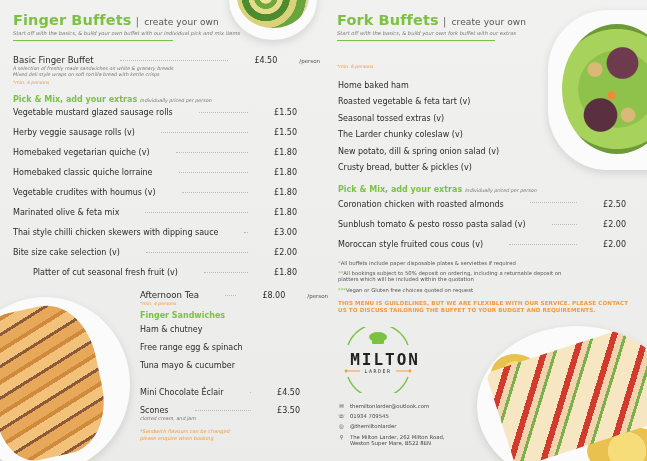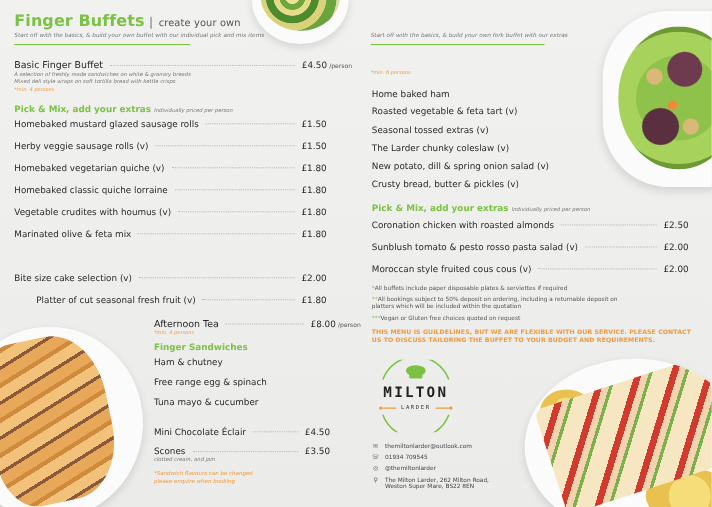--- a/index.html
+++ b/index.html
@@ -36,21 +36,21 @@
       repeating-linear-gradient(125deg, #f6e7c2 0 16px, #d13a2c 16px 22px, #f2d5b0 22px 28px, #7bb14a 28px 31px); transform: rotate(-18deg); border-radius: 8px; }
   .sandwich .chips { position: absolute; border-radius: 50%; background: radial-gradient(circle, #f6dd7a 0 40%, #e9c14e 41% 100%); }
 
   
   .h1 { position: absolute; font-size: 14.5px; font-weight: bold; color: #7cc242; letter-spacing: 0.1px; text-align: right; }
   .h1 .sub { font-weight: normal; color: #555; font-size: 9px; margin-left: 3px; }
   .h1 .pipe { font-weight: normal; color: #777; font-size: 11px; margin: 0 2px 0 4px; }
   .lead { position: absolute; font-size: 5.2px; font-style: italic; color: #777; }
   .rule { position: absolute; height: 1px; background: #7cc242; }
 
-  .item { position: absolute; display: flex; align-items: baseline; font-size: 8px; color: #2a2a2a; }
+  .item { position: absolute; display: flex; align-items: baseline; font-size: 8px; color: #2a2a2a; gap: 20px; }
   .item .name { white-space: nowrap; }
   .item .dots { flex: 1; border-bottom: 1px dotted #bbb; margin: 0 6px; transform: translateY(-2px); }
   .item .price { white-space: nowrap; font-size: 8px; }
   .item .per { font-size: 5.5px; color: #555; margin-left: 2px; }
   .item.big .name { font-size: 8.6px; }
 
   .note { position: absolute; font-size: 4.8px; font-style: italic; color: #777; line-height: 6px; }
   .orange-note { position: absolute; font-size: 5px; font-style: italic; color: #f39a3c; line-height: 6.5px; }
 
   .sec2 { position: absolute; font-size: 8px; font-weight: bold; color: #7cc242; }
@@ -58,21 +58,21 @@
 
   .plain { position: absolute; font-size: 8px; color: #2a2a2a; white-space: nowrap; }
 
   .foot { position: absolute; font-size: 5.3px; color: #555; line-height: 6.3px; }
   .foot .star { color: #7cc242; }
   .cta { position: absolute; font-size: 5.6px; font-weight: bold; color: #f39a3c; line-height: 7px; letter-spacing: 0.1px; }
 
   
   .logo { position: absolute; left: 336px; top: 327px; width: 84px; height: 66px; }
   .logo svg { position: absolute; inset: 0; }
-  .logo .name { position: absolute; left: 0; right: 0; top: 23px; text-align: center; font-family: "DejaVu Sans Mono", monospace; font-weight: bold; font-size: 13px; letter-spacing: 2px; color: #222; }
+  .logo .name { position: absolute; left: 0; right: 0; top: 23px; text-align: right; font-family: "DejaVu Sans Mono", monospace; font-weight: bold; font-size: 16px; letter-spacing: 2px; color: #222; }
   .logo .sub { position: absolute; left: 0; right: 0; top: 41px; text-align: center; font-family: "DejaVu Sans Mono", monospace; font-size: 5px; letter-spacing: 1.5px; color: #333; }
 
   .contact { position: absolute; left: 338px; font-size: 5.3px; color: #444; display: flex; align-items: flex-start; line-height: 6.3px; }
   .contact .ic { width: 7px; height: 7px; margin-right: 5px; display: inline-flex; align-items: center; justify-content: center; font-size: 5.5px; color: #555; flex: none; }
 </style>
 </head>
 <body>
 
 <div class="page">
 
@@ -107,21 +107,21 @@
     <div>A selection of freshly made sandwiches on white &amp; granary breads</div>
     <div>Mixed deli style wraps on soft tortilla bread with kettle crisps</div>
   </div>
   <div class="orange-note" style="left:13px;top:80px;font-size:4.6px;">*min. 4 persons</div>
 
   <div class="sec2" style="left:13px;top:95px;">
     <span>Pick &amp; Mix, add your extras</span><span class="small">Individually priced per person</span>
   </div>
 
   <div class="item" style="left:13px;top:108px;width:284px;">
-    <span class="name">Homebaked mustard glazed sausage rolls</span>
+    <span class="name">Vegetable mustard glazed sausage rolls</span>
       <span class="dots"></span>
       <span class="price">£1.50</span>
   </div>
   <div class="item" style="left:13px;top:128px;width:284px;">
     <span class="name">Herby veggie sausage rolls (v)</span>
       <span class="dots"></span>
       <span class="price">£1.50</span>
   </div>
   <div class="item" style="left:13px;top:148px;width:284px;">
     <span class="name">Homebaked vegetarian quiche (v)</span>
@@ -135,20 +135,25 @@
   </div>
   <div class="item" style="left:13px;top:188px;width:284px;">
     <span class="name">Vegetable crudites with houmus (v)</span>
       <span class="dots"></span>
       <span class="price">£1.80</span>
   </div>
   <div class="item" style="left:13px;top:208px;width:284px;">
     <span class="name">Marinated olive &amp; feta mix</span>
       <span class="dots"></span>
       <span class="price">£1.80</span>
+  </div>
+  <div class="item" style="left:13px;top:228px;width:284px;">
+    <span class="name">Thai style chilli chicken skewers with dipping sauce</span>
+      <span class="dots"></span>
+      <span class="price">£3.00</span>
   </div>
   <div class="item" style="left:13px;top:248px;width:284px;">
     <span class="name">Bite size cake selection (v)</span>
       <span class="dots"></span>
       <span class="price">£2.00</span>
   </div>
   <div class="item" style="left:13px;top:268px;width:284px;padding-left:20px;">
     <span class="name">Platter of cut seasonal fresh fruit (v)</span>
       <span class="dots"></span>
       <span class="price">£1.80</span>
@@ -175,36 +180,39 @@
     <span class="name">Scones</span>
       <span class="dots"></span>
       <span class="price">£3.50</span>
   </div>
   <div class="note" style="left:140px;top:416px;">clotted cream, and jam</div>
   <div class="orange-note" style="left:140px;top:428px;">
     <div>*Sandwich flavours can be changed</div>
     <div>please enquire when booking</div>
   </div>
 
+  <div class="h1" style="left:337px;top:12px;">
+    <span>Fork Buffets</span><span class="pipe">|</span><span class="sub">create your own</span>
+  </div>
   <div class="lead" style="left:337px;top:30px;">Start off with the basics, &amp; build your own fork buffet with our extras</div>
   <div class="rule" style="left:337px;top:40px;width:158px;"></div>
 
   <div class="orange-note" style="left:337px;top:64px;font-size:4.6px;">*min. 6 persons</div>
 
   <div class="plain" style="left:338px;top:81px;">Home baked ham</div>
   <div class="plain" style="left:338px;top:97px;">Roasted vegetable &amp; feta tart (v)</div>
   <div class="plain" style="left:338px;top:114px;">Seasonal tossed extras (v)</div>
   <div class="plain" style="left:338px;top:130px;">The Larder chunky coleslaw (v)</div>
   <div class="plain" style="left:338px;top:147px;">New potato, dill &amp; spring onion salad (v)</div>
   <div class="plain" style="left:338px;top:163px;">Crusty bread, butter &amp; pickles (v)</div>
 
   <div class="sec2" style="left:338px;top:185px;">
     <span>Pick &amp; Mix, add your extras</span><span class="small">Individually priced per person</span>
   </div>
-  <div class="item" style="left:338px;top:200px;width:288px;">
+  <div class="item" style="left:338px;top:200px;width:288px;align-items:center;">
     <span class="name">Coronation chicken with roasted almonds</span>
       <span class="dots"></span>
       <span class="price">£2.50</span>
   </div>
   <div class="item" style="left:338px;top:220px;width:288px;">
     <span class="name">Sunblush tomato &amp; pesto rosso pasta salad (v)</span>
       <span class="dots"></span>
       <span class="price">£2.00</span>
   </div>
   <div class="item" style="left:338px;top:240px;width:288px;">

